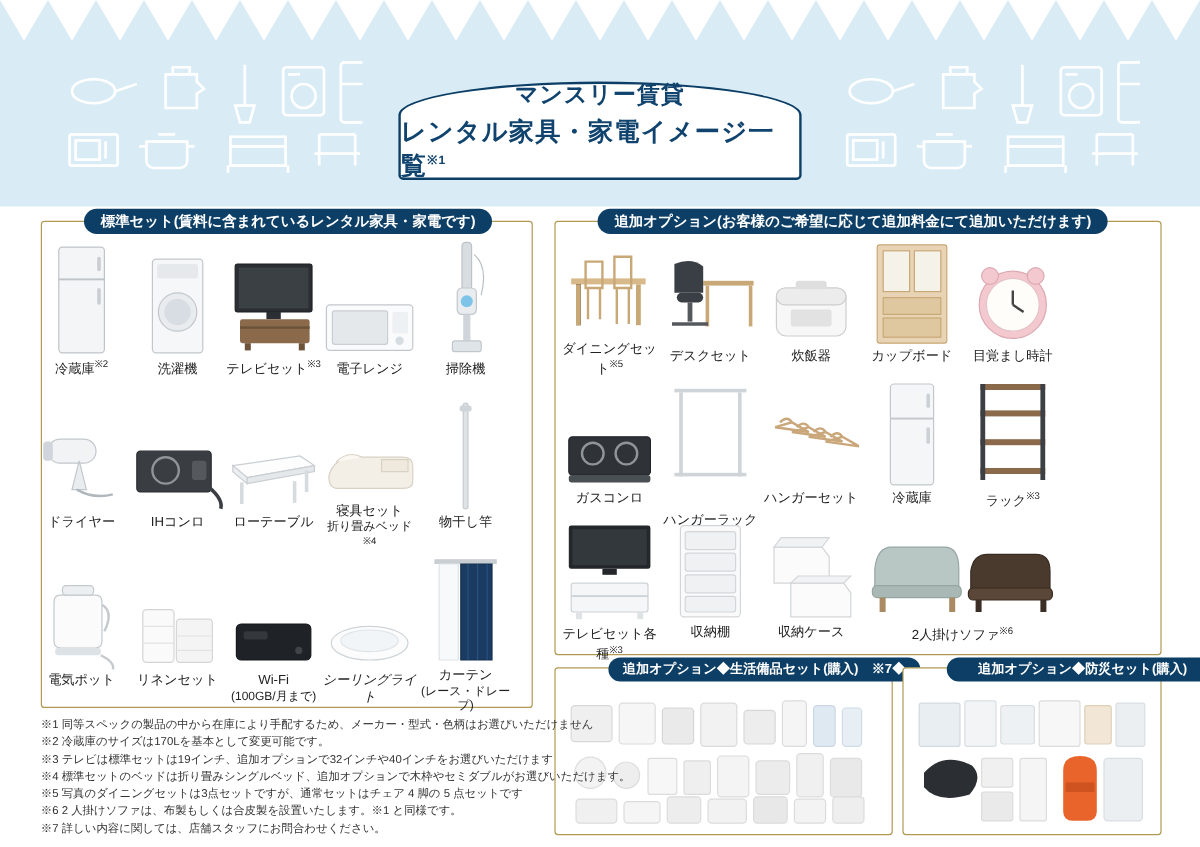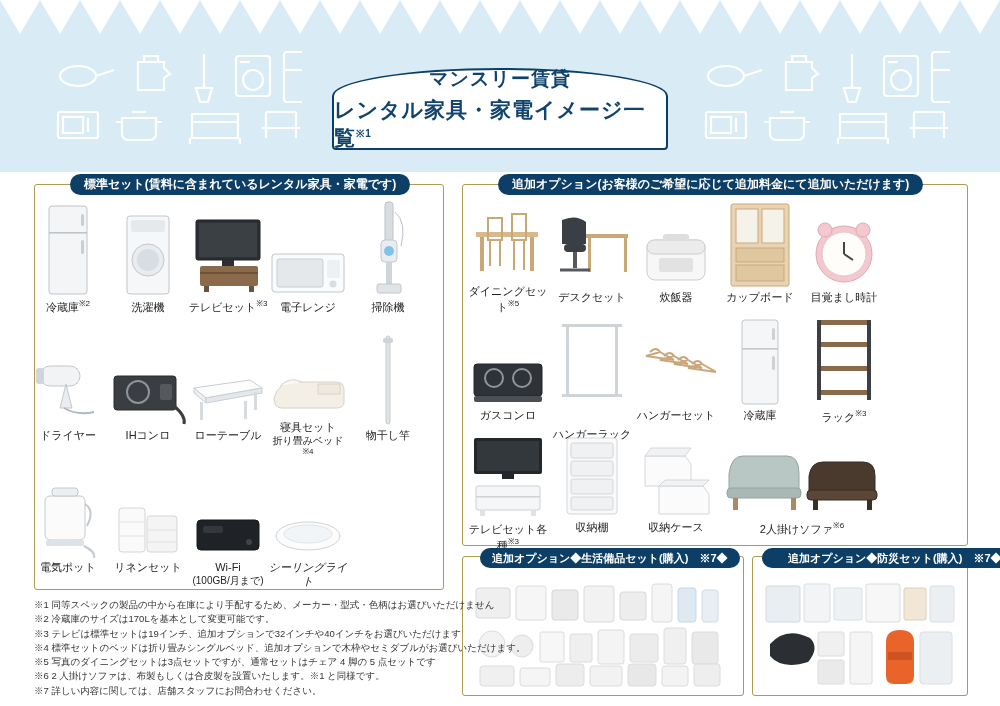--- a/index.html
+++ b/index.html
@@ -84,21 +84,21 @@
 
   
   .notes {
     position:absolute; left:34px; top:598px; width:420px;
     font-size:9.5px; color:#333; line-height:1.5;
   }
   .notes div { white-space:nowrap; }
 
   .small-panel-title {
     position:absolute; background:#0d3f66; color:#fff; font-size:11px; font-weight:bold;
-    height:20px; line-height:20px; border-radius:10px; padding:0 12px; white-space:nowrap;
+    height:20px; line-height:20px; border-radius:10px; padding:0 12px; white-space:nowrap;margin-left:27px;
   }
 </style>
 </head>
 <body>
 
 <div class="header">
   <div class="scallop">
     <div class="tooth"></div>
       <div class="tooth"></div>
       <div class="tooth"></div>
@@ -374,20 +374,34 @@
   <div class="item" style="width:80px; height:132px;font-style:italic;">
     <div class="art" style="height:96px;">
       <svg width="76" height="44" viewBox="0 0 76 44">
         <ellipse cx="38" cy="22" rx="32" ry="14" fill="#fcfcfc" stroke="#cfd4d8"></ellipse>
         <ellipse cx="38" cy="20" rx="24" ry="9" fill="#f2f5f7" stroke="#dfe4e8"></ellipse>
       </svg>
     </div>
     <div class="cap"><span>シーリングライト</span></div>
   </div>
 
+  <div class="item" style="width:80px; height:132px;">
+    <div class="art" style="height:96px;">
+      <svg width="64" height="92" viewBox="0 0 64 92">
+        <rect x="6" y="4" width="52" height="4" fill="#c9ced3"></rect>
+        <path d="M10 8 h16 v80 h-16 z" fill="#f7f9fa" stroke="#dfe4e8"></path>
+        <path d="M28 8 h26 v80 h-26 z" fill="#1b3b63" stroke="#15304f"></path>
+        <path d="M34 8 v80 M42 8 v80 M50 8 v80" stroke="#27517f"></path>
+      </svg>
+    </div>
+    <div class="cap">
+      <span>カーテン</span>
+      <span class="sub">(レース・ドレープ)</span>
+    </div>
+  </div>
 </div>
 
 <div class="panel" style="left:462px; top:184px; width:506px; height:362px;"></div>
 <div class="panel-title" style="left:498px; top:174px;">追加オプション(お客様のご希望に応じて追加料金にて追加いただけます)</div>
 
 <div class="grid" style="left:466px; top:198px; width:500px;">
 
   <div class="item" style="width:84px; height:116px;">
     <div class="art" style="height:90px;">
       <svg width="80" height="84" viewBox="0 0 80 84">

